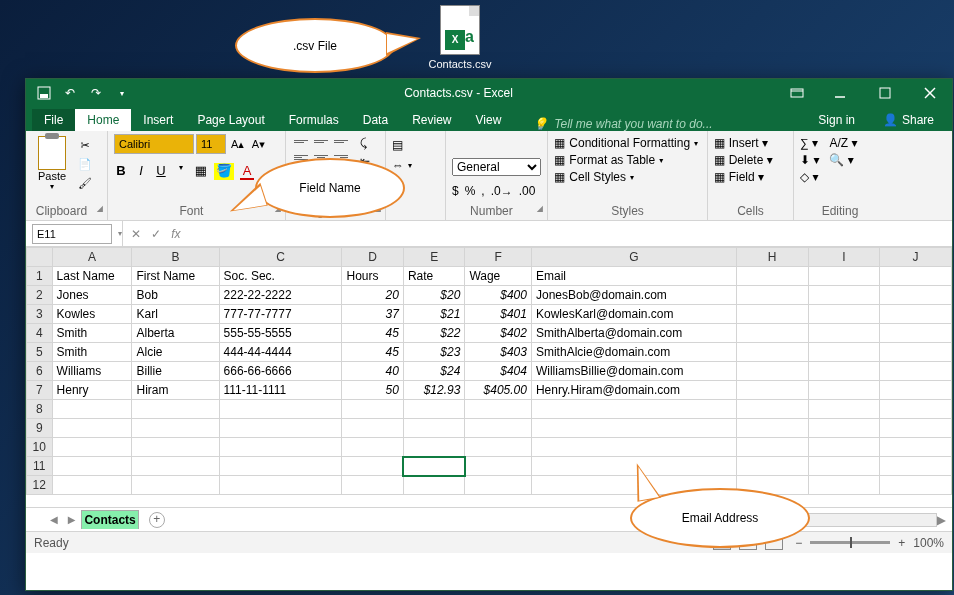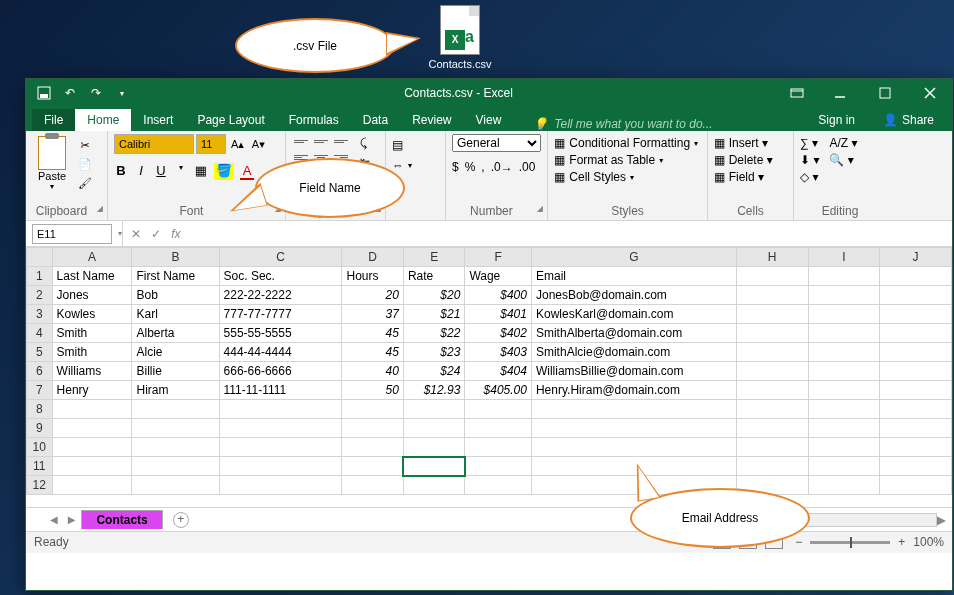--- a/index.html
+++ b/index.html
@@ -69,26 +69,26 @@
 .grid{flex:1;overflow:hidden;position:relative;height:260px;}
 table{border-collapse:collapse;width:100%;}
 th,td{border:1px solid #d4d4d4;height:19px;font-size:12px;padding:0 4px;text-align:left;background:#fff;white-space:nowrap;overflow:hidden;}
 th{background:#e6e6e6;text-align:center;font-weight:normal;color:#333;}
 .rowh{width:25px;text-align:center;background:#e6e6e6;}
 td.num{text-align:right;font-style:italic;}
 .selcell{border:2px solid #107c41!important;}
 .colA{width:78px}.colB{width:85px}.colC{width:120px}.colD{width:60px}.colE{width:60px}.colF{width:65px}.colG{width:200px}.colH,.colI,.colJ{width:70px}
 .sheettabs{height:24px;background:#fff;border-top:1px solid #d4d4d4;display:flex;align-items:center;padding-left:20px;gap:2px;}
 .sheettabs .nav{color:#888;font-size:10px;padding:0 4px;}
-.sheettabs .sh{border:1px solid #aaa;border-bottom:none;padding:2px 14px;font-weight:bold;background:#d946ef;}
+.sheettabs .sh{border:1px solid #aaa;border-bottom:none;padding:2px 2px;font-weight:bold;background:#86efac;}
 .sheettabs .plus{border:1px solid #aaa;border-radius:50%;width:16px;height:16px;text-align:center;line-height:13px;margin-left:8px;color:#666;}
 .hsb{flex:1;display:flex;align-items:center;justify-content:flex-end;padding-right:6px;}
 .hsb .track{width:280px;height:14px;background:#f0f0f0;border:1px solid #ccc;position:relative;}
 .hsb .thumb{position:absolute;left:0;width:60px;height:100%;background:#cdcdcd;}
-.status{height:22px;background:#f3f3f3;border-top:1px solid #d4d4d4;display:flex;align-items:flex-end;padding:4px 8px;font-size:11px;color:#555;}
+.status{height:22px;background:#f3f3f3;border-top:1px solid #d4d4d4;display:flex;align-items:center;padding:4px 8px;font-size:11px;color:#555;}
 .status .sp{flex:1;}
 .status .views{display:flex;gap:8px;margin-right:12px;}
 .status .vic{width:18px;height:14px;border:1px solid #888;}
 .status .zoom{display:flex;align-items:center;gap:8px;}
 .status .zslide{width:80px;height:3px;background:#999;position:relative;}
 .status .zslide::before{content:'';position:absolute;left:50%;top:-4px;width:2px;height:11px;background:#555;}
 svg{display:block;}
 </style>
 </head>
 <body>
@@ -259,21 +259,21 @@
             <span>▤</span>
           </div>
         <div class="wrap">
             <span>⇔</span>
             <span style="font-size:8px;">▾</span>
           </div>
       </div>
       <div class="glbl"></div>
     </div>
     <div class="grp" style="width:102px;">
-      <div class="body" style="flex-direction:column;">
+      <div class="body" style="flex-direction:column;margin-top:24px;">
         <select class="numgrp"><option>General</option></select>
         <div class="numrow">
           <span>$</span>
           <span>%</span>
           <span>,</span>
           <span>.0→</span>
           <span>.00</span>
         </div>
       </div>
       <div class="glbl"><span>Number</span><span class="dl">◢</span></div>

